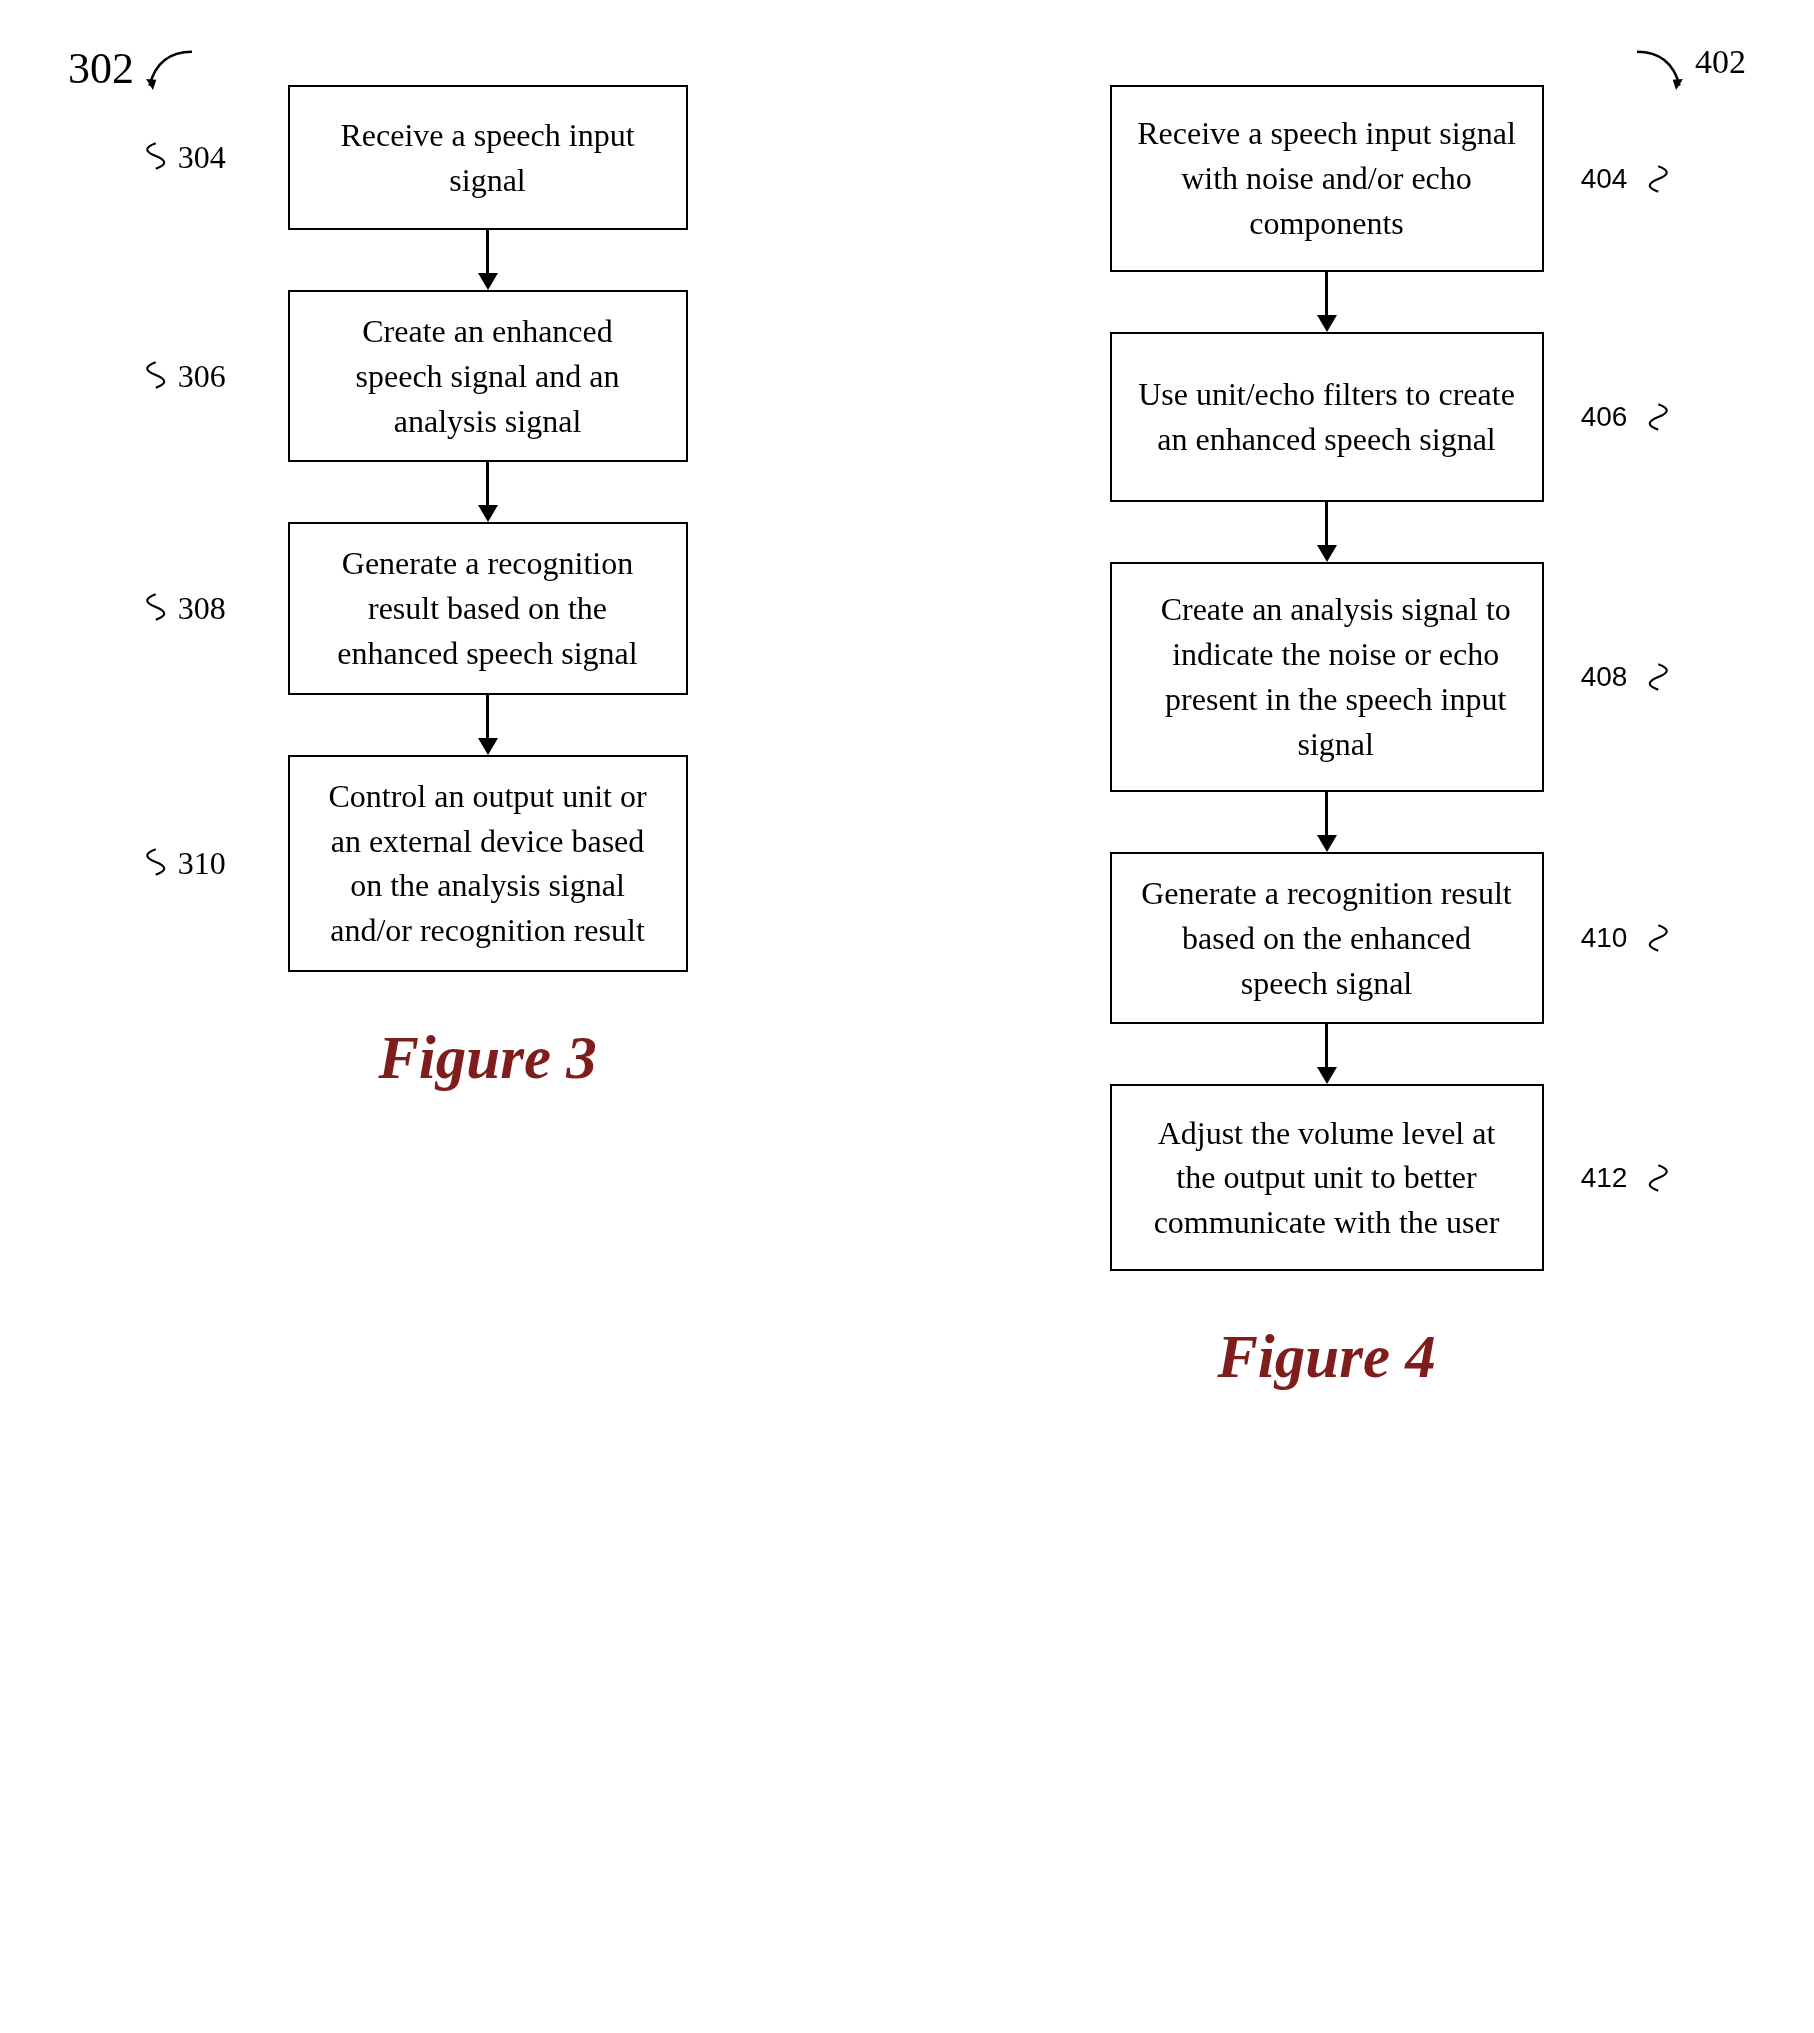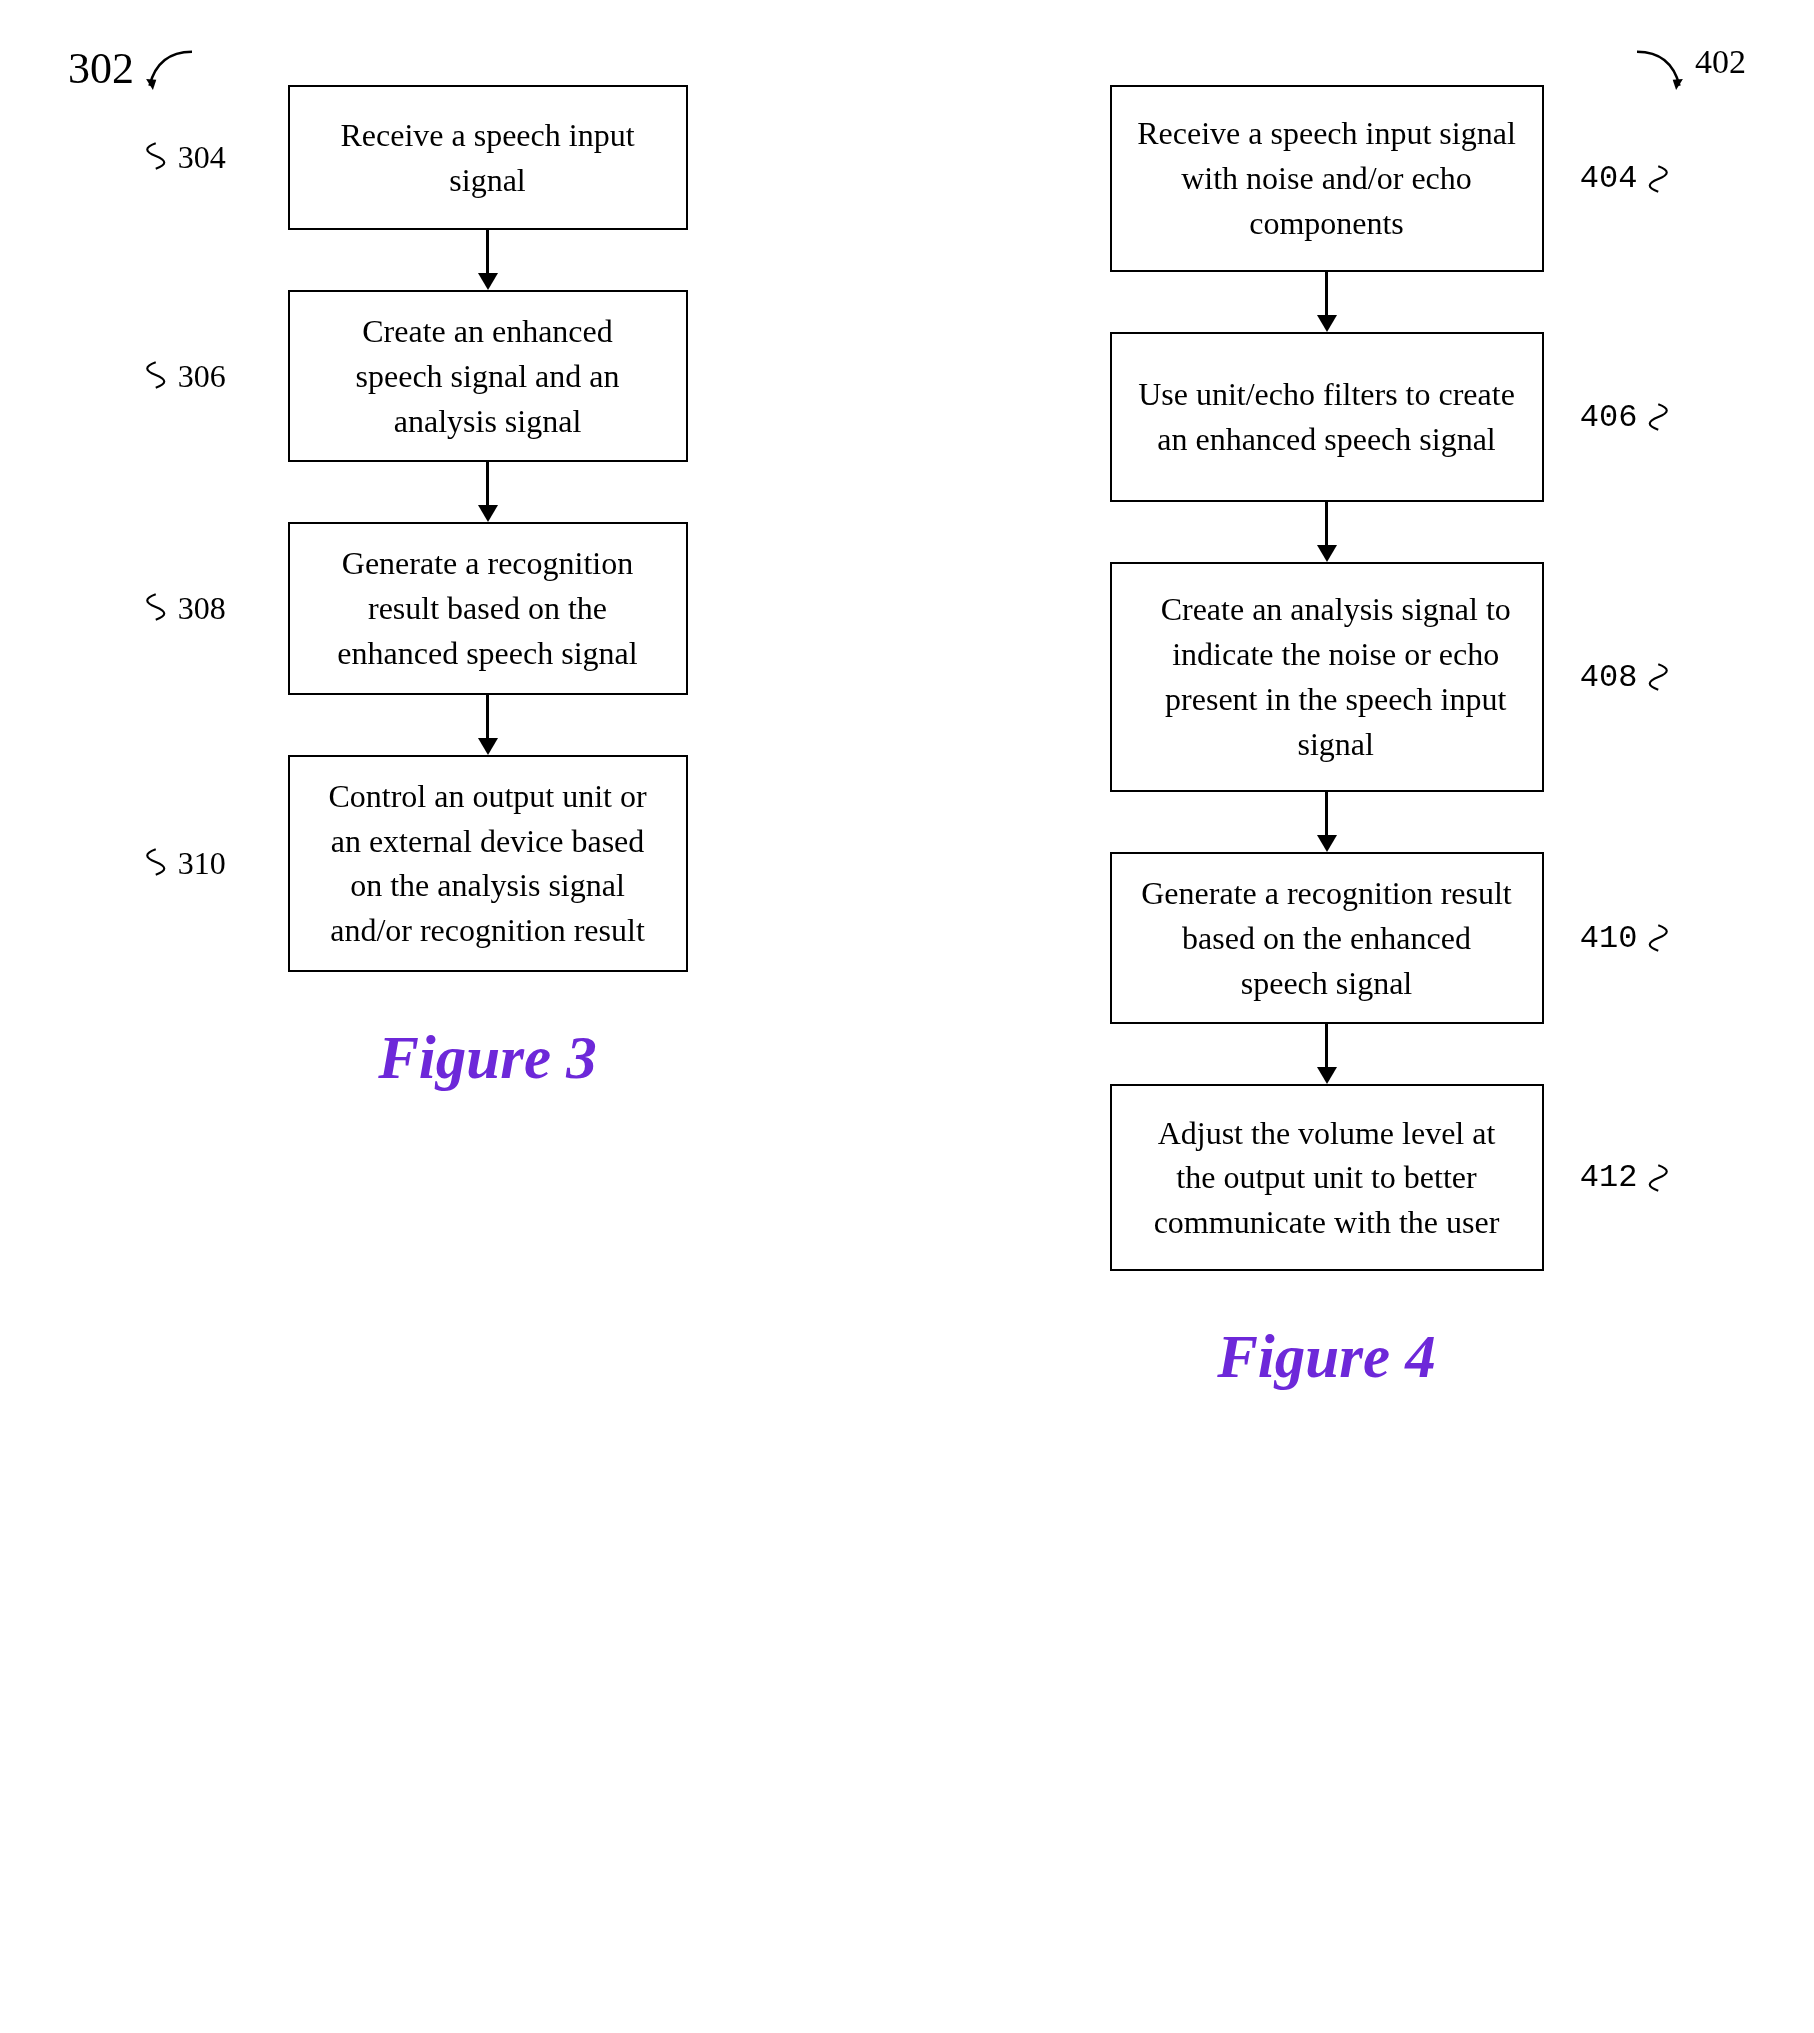--- a/index.html
+++ b/index.html
@@ -44,21 +44,21 @@
       width: 767px;
       position: relative;
     }
 
     .fig-label {
       font-size: 61px;
       font-weight: bold;
       font-style: italic;
       margin-top: 51px;
       text-align: center;
-      color: #6d28d9;
+      color: #7f1d1d;
     }
 
     
     .flow-diagram {
       display: flex;
       flex-direction: column;
       align-items: center;
       position: relative;
       width: 100%;
     }
@@ -124,27 +124,27 @@
       font-size: 32px;
       font-family: 'Times New Roman', Times, serif;
       position: absolute;
       left: 25.6px;
       display: flex;
       align-items: flex-start;
       gap: 5.1px;
     }
 
     .box-ref-label-right {
-      font-size: 32px;
-      font-family: Liberation Mono, monospace;
+      font-size: 28px;
+      font-family: Liberation Sans, sans-serif;
       position: absolute;
       right: 25.6px;
       display: flex;
       align-items: center;
-      gap: 4px;
+      gap: 14px;
     }
 
   </style>
 </head>
 <body>
 
 <div class="page">
 
   <div style="position:absolute; top:43px; left:68px; display:flex; align-items:flex-start; gap:6.8px;">
     <span style="font-size:44px;">302</span>

